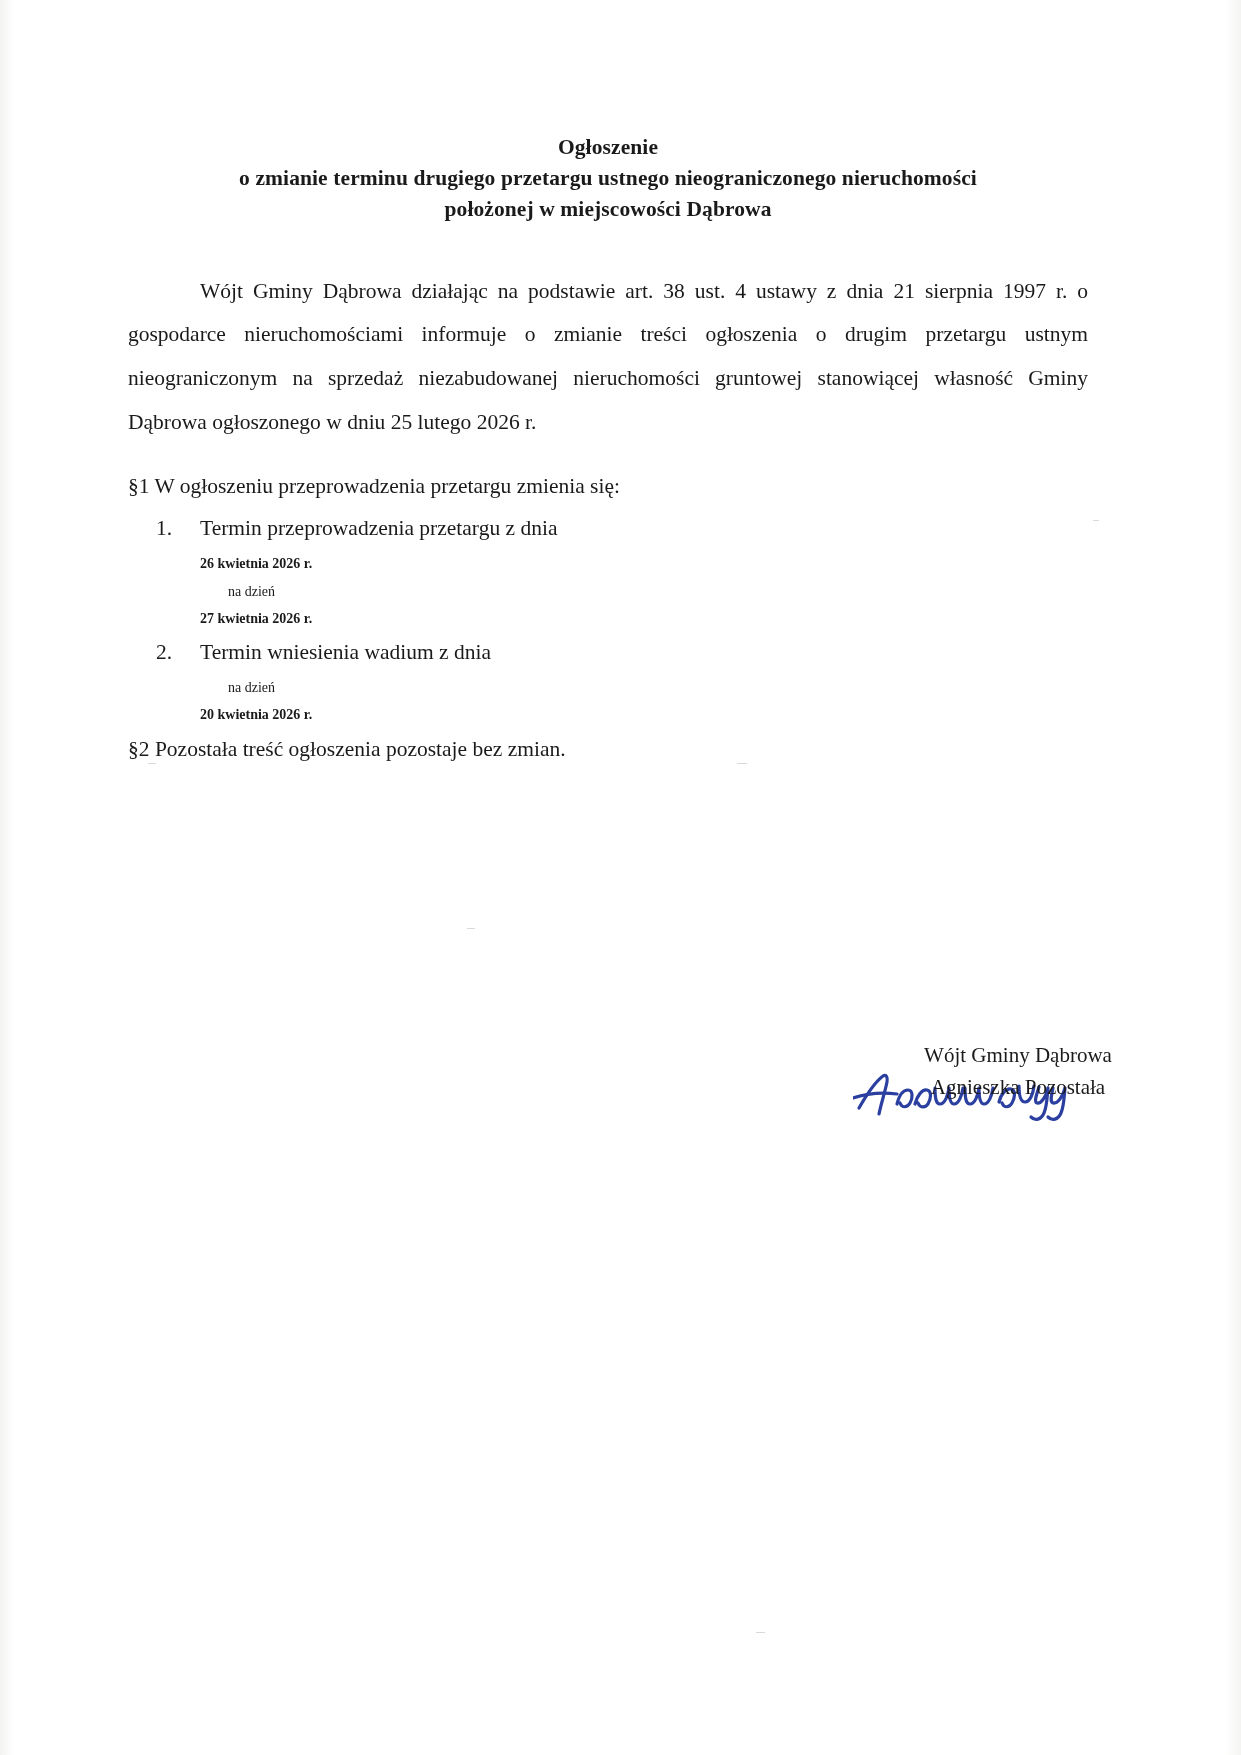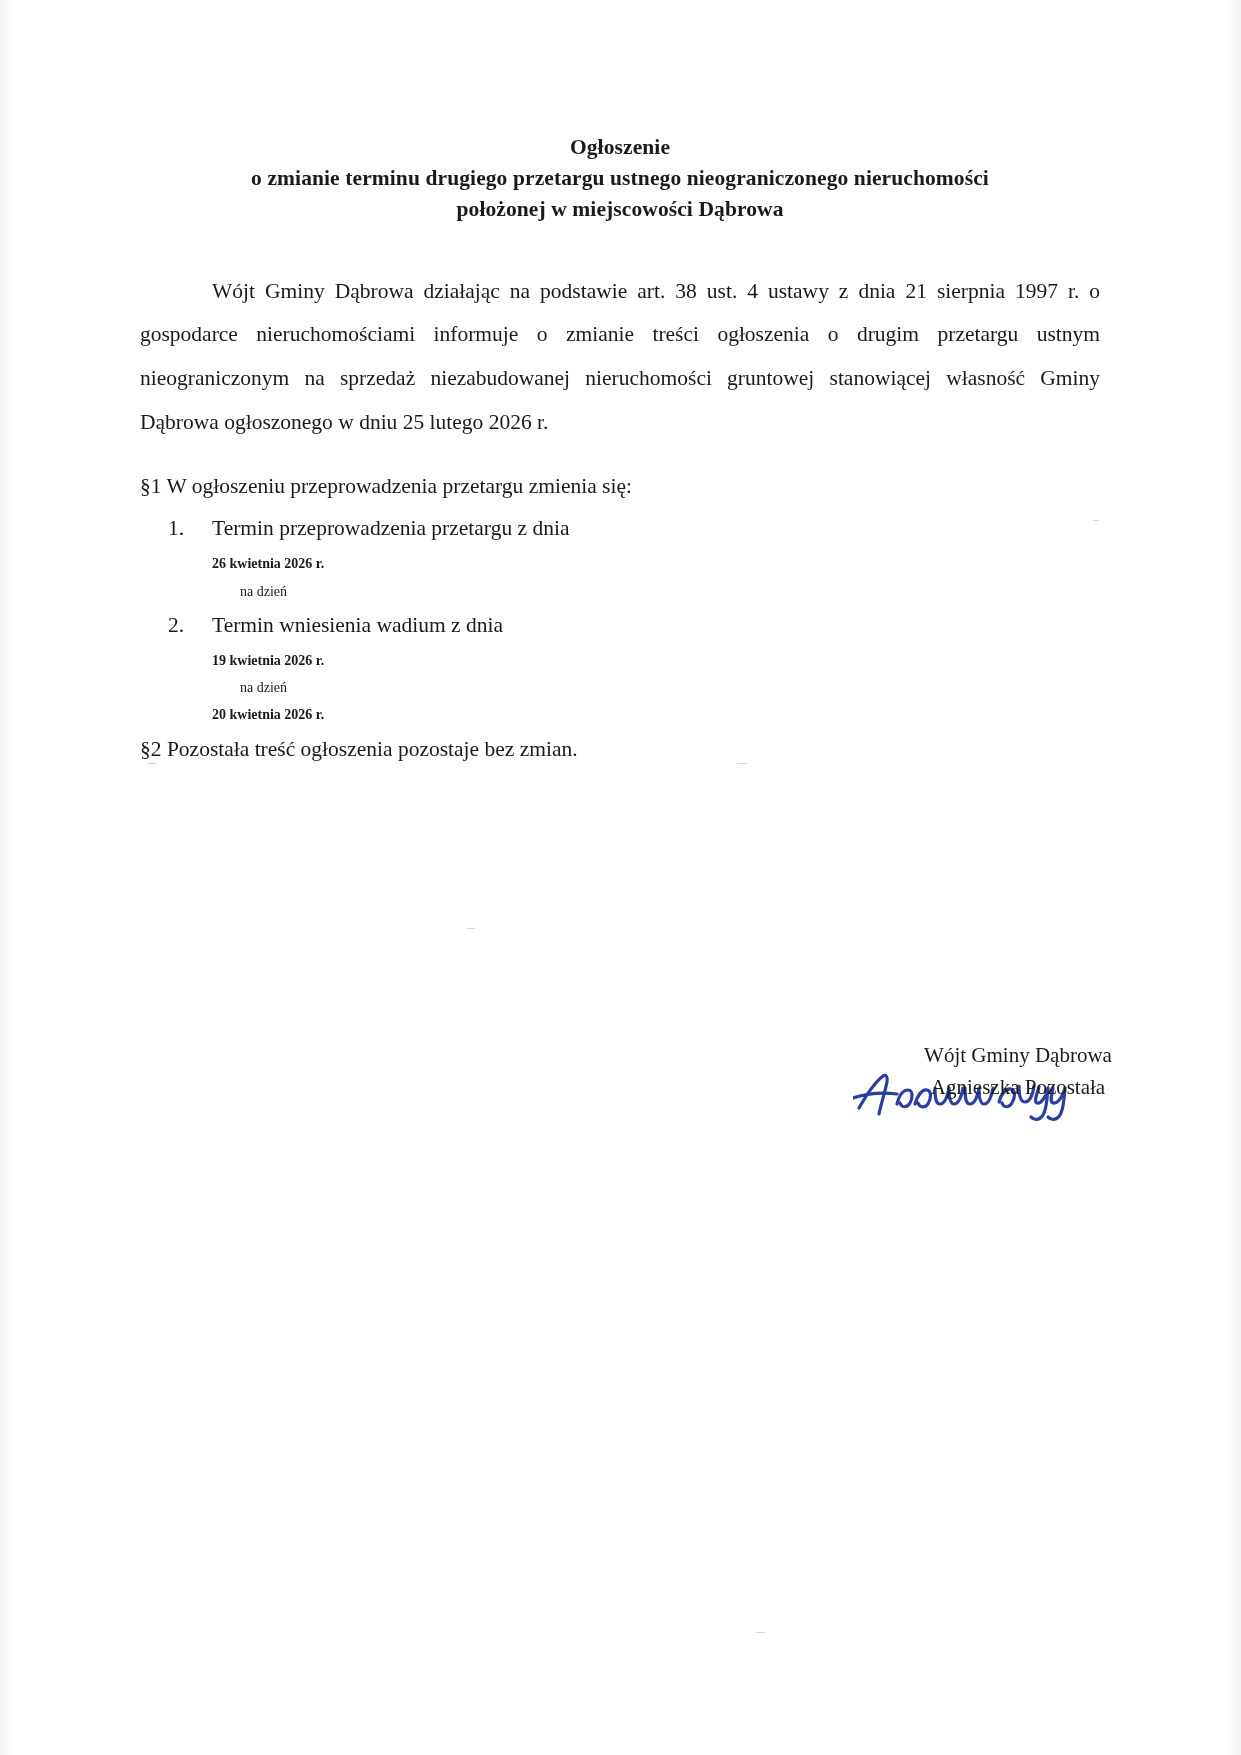--- a/index.html
+++ b/index.html
@@ -43,21 +43,21 @@
     background: linear-gradient(to left, #f3f3f1, #ffffff);
     opacity: 0.9;
   }
   .scan-tick {
     position: absolute;
     background: #d9d9d6;
   }
 
   .content {
     position: absolute;
-    left: 140px;
+    left: 128px;
     top: 132px;
     width: 960px;
   }
 
   .title-block {
     text-align: center;
     font-weight: bold;
     font-size: 21.5px;
     line-height: 1.45;
     letter-spacing: 0.1px;
@@ -162,28 +162,28 @@
     <div class="clause">§1  W ogłoszeniu przeprowadzenia przetargu zmienia się:</div>
 
     <ol class="numbered-list">
       <li>
         <span class="num">1.</span>
         <span>Termin przeprowadzenia przetargu z dnia</span>
       </li>
     </ol>
     <div class="sub-line bold">26 kwietnia 2026 r.</div>
     <div class="sub-line indent-extra">na dzień</div>
+    <div class="sub-line bold">27 kwietnia 2026 r.</div>
 
     <ol class="numbered-list">
       <li>
         <span class="num">2.</span>
         <span>Termin wniesienia wadium z dnia</span>
       </li>
     </ol>
-    <div class="sub-line bold">19  kwietnia 2026 r.</div>
     <div class="sub-line indent-extra">na dzień</div>
     <div class="sub-line bold">20  kwietnia 2026 r.</div>
 
     <div class="clause2">§2 Pozostała treść ogłoszenia pozostaje bez zmian.</div>
   </div>
 
   <div class="signature-block">
     <div class="signature-role">Wójt Gminy Dąbrowa</div>
     <svg class="signature-scribble" viewBox="0 0 250 56">
       <g fill="none" stroke="#2b3fa0" stroke-width="3.2" stroke-linecap="round" stroke-linejoin="round">

